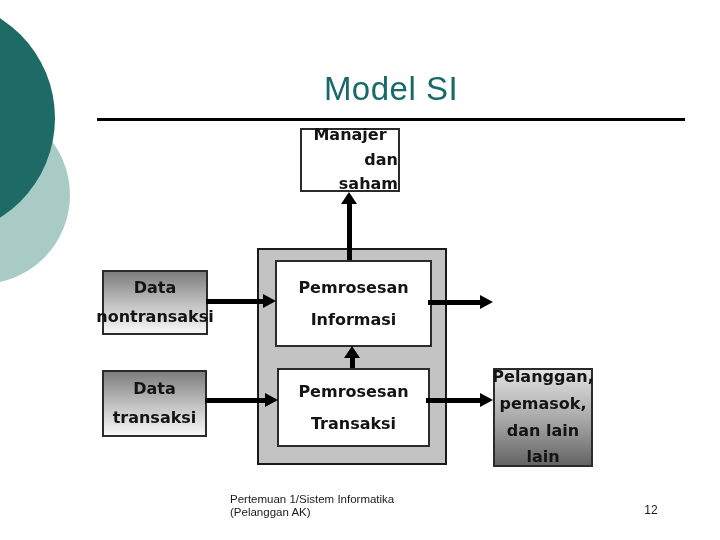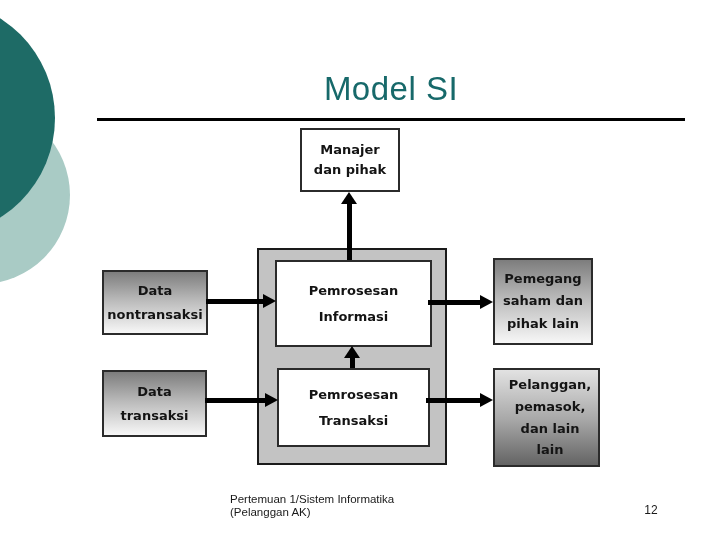--- a/index.html
+++ b/index.html
@@ -34,28 +34,28 @@
     position: absolute; left: 97px; top: 118px; width: 588px; height: 3px;
     background: #000000; z-index: 3;
   }
 
   
   .node {
     position: absolute;
     display: flex; flex-direction: column;
     align-items: center; justify-content: center;
     font-family: "DejaVu Sans", sans-serif;
-    font-weight: bold; font-size: 13px; color: #141414;
-    text-align: left; z-index: 2;
+    font-weight: bold; font-size: 16px; color: #141414;
+    text-align: right; z-index: 2;
   }
   .plain-box { background: #ffffff; border: 2px solid #2b2b2b; }
   .grad-down  { background: linear-gradient(180deg, #7d7d7d 0%, #bcbcbc 48%, #f7f7f7 100%);
                 border: 2px solid #2b2b2b; }
   .grad-up    { background: linear-gradient(180deg, #e2e2e2 0%, #a8a8a8 52%, #646464 100%);
-                border: 2px solid #2b2b2b; padding-left: 7px; }
+                border: 2px solid #2b2b2b; }
 
   .manajer    { left: 300px; top: 128px; width: 96px;  height: 60px; line-height: 1.55; }
   .container-box {
     position: absolute; left: 257px; top: 248px; width: 186px; height: 213px;
     background: #C3C3C3; border: 2px solid #1a1a1a; z-index: 1;
   }
   .informasi  { left: 275px; top: 260px; width: 153px; height: 83px; line-height: 2.0; }
   .transaksi  { left: 277px; top: 368px; width: 149px; height: 75px; line-height: 2.0; }
   .data-nontransaksi { left: 102px; top: 270px; width: 102px; height: 61px; line-height: 1.8; }
   .data-transaksi    { left: 102px; top: 370px; width: 101px; height: 63px; line-height: 1.8; }
@@ -91,21 +91,21 @@
   <div class="circle circle-light"></div>
   <div class="circle circle-dark"></div>
 
   <div class="title">Model SI</div>
   <div class="title-rule"></div>
 
   <div class="container-box"></div>
 
   <div class="node plain-box manajer">
     <div>Manajer</div>
-    <div>dan pihak</div>
+    <div>dan saham</div>
   </div>
 
   <div class="node plain-box informasi">
     <div>Pemrosesan</div>
     <div>Informasi</div>
   </div>
 
   <div class="node plain-box transaksi">
     <div>Pemrosesan</div>
     <div>Transaksi</div>
@@ -114,25 +114,20 @@
   <div class="node grad-down data-nontransaksi">
     <div>Data</div>
     <div>nontransaksi</div>
   </div>
 
   <div class="node grad-down data-transaksi">
     <div>Data</div>
     <div>transaksi</div>
   </div>
 
-  <div class="node grad-down pemegang">
-    <div>Pemegang</div>
-    <div>saham dan</div>
-    <div>pihak lain</div>
-  </div>
 
   <div class="node grad-up pelanggan">
     <div>Pelanggan,</div>
     <div>pemasok,</div>
     <div>dan lain</div>
     <div>lain</div>
   </div>
 
   <div>
     <div class="head-up" style="left:341px; top:192px;"></div>

